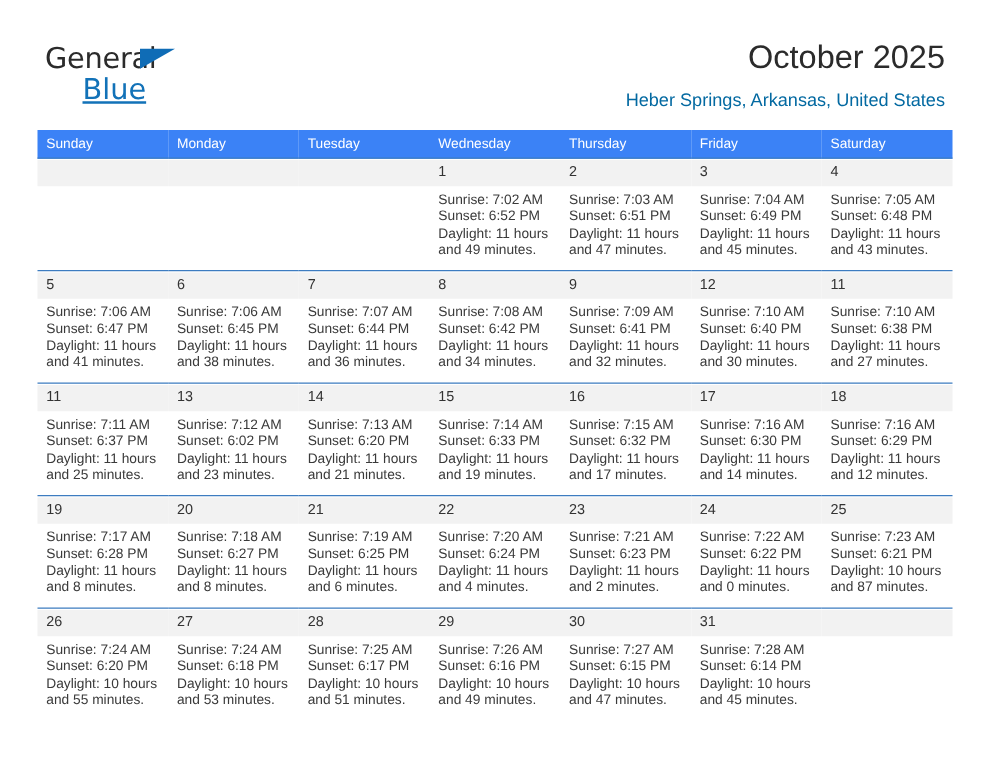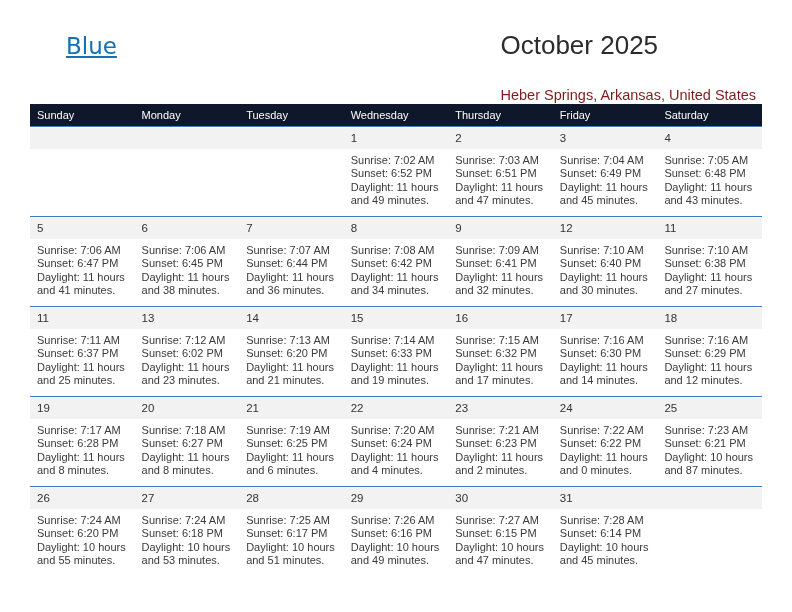--- a/index.html
+++ b/index.html
@@ -68,47 +68,47 @@
     font-size: 23px;
     color: #1272b8;
     font-family: "DejaVu Sans", sans-serif;
     text-decoration: underline;
   }
 
   .title-block {
     position: absolute;
     right: 36px;
     top: 0;
-    text-align: left;
+    text-align: right;
   }
   .cal-title {
     font-size: 26px;
     color: #2b2b2b;
     line-height: 34px;
     white-space: nowrap;
   }
   .cal-subtitle {
     font-size: 14.5px;
-    color: #7f1d1d;
+    color: #0369a1;
     line-height: 22px;
-    margin-top: 22px;
+    margin-top: 8px;
     white-space: nowrap;
   }
 
   
   .calendar {
     position: absolute;
     left: 30px;
     top: 104px;
     width: 732px;
     border-collapse: collapse;
     table-layout: fixed;
   }
   .calendar th {
-    background: #0f172a;
+    background: #3b82f6;
     color: #ffffff;
     font-size: 11px;
     font-weight: normal;
     text-align: left;
     padding: 5px 0 5px 7px;
     height: 11px;
     vertical-align: middle;
     border: none;
   }
   .calendar td {
@@ -151,20 +151,24 @@
   }
   .info div { white-space: nowrap; }
 </style>
 </head>
 <body>
 
 <div class="page">
 
   <div class="header">
     <div class="brand">
+      <div class="brand-row1">
+        <span class="brand-general">General</span>
+        <span class="brand-tri"></span>
+      </div>
       <div class="brand-row2">
         <span class="brand-blue">Blue</span>
       </div>
     </div>
     <div class="title-block">
       <div class="cal-title">October 2025</div>
       <div class="cal-subtitle">Heber Springs, Arkansas, United States</div>
     </div>
   </div>
 

